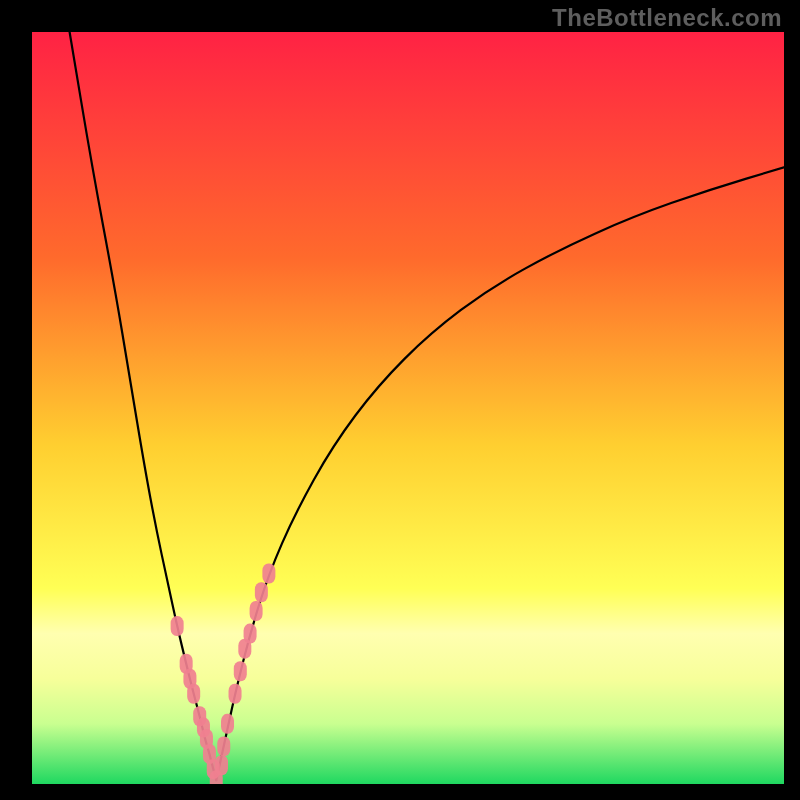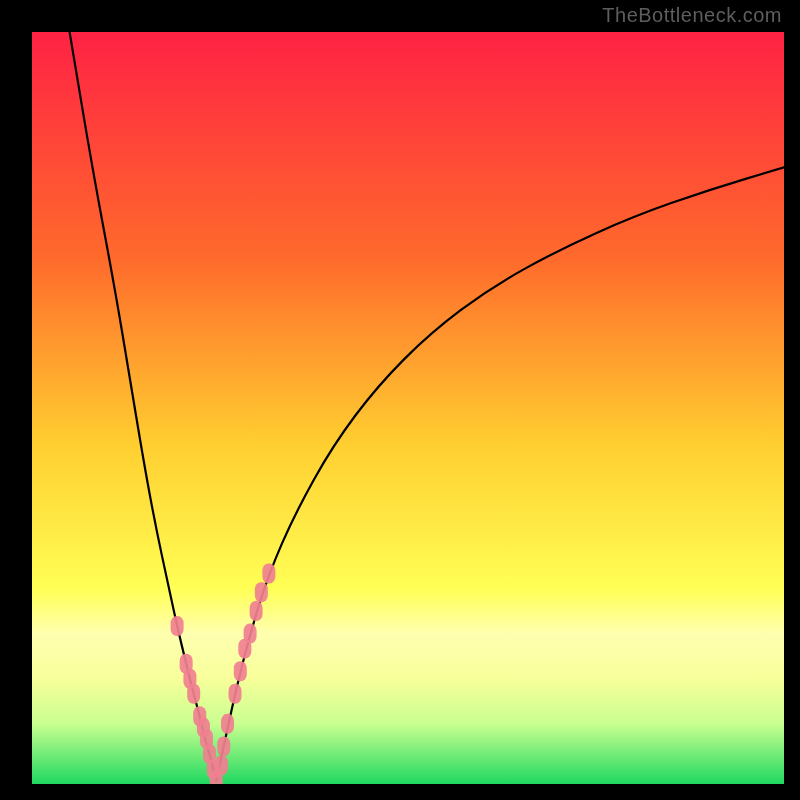--- a/index.html
+++ b/index.html
@@ -24,22 +24,22 @@
     left: 32px;
     top: 32px;
     width: 752px;
     height: 752px;
     overflow: hidden;
   }
   .watermark {
     position: absolute;
     top: 4px;
     right: 18px;
-    font-size: 20px;
-    font-weight: 400;
+    font-size: 24px;
+    font-weight: 700;
     color: #5e5e5e;
     letter-spacing: 0.5px;
     z-index: 20;
   }
   svg.bg {
     position: absolute;
     left: 0; top: 0;
     width: 752px;
     height: 752px;
   }

